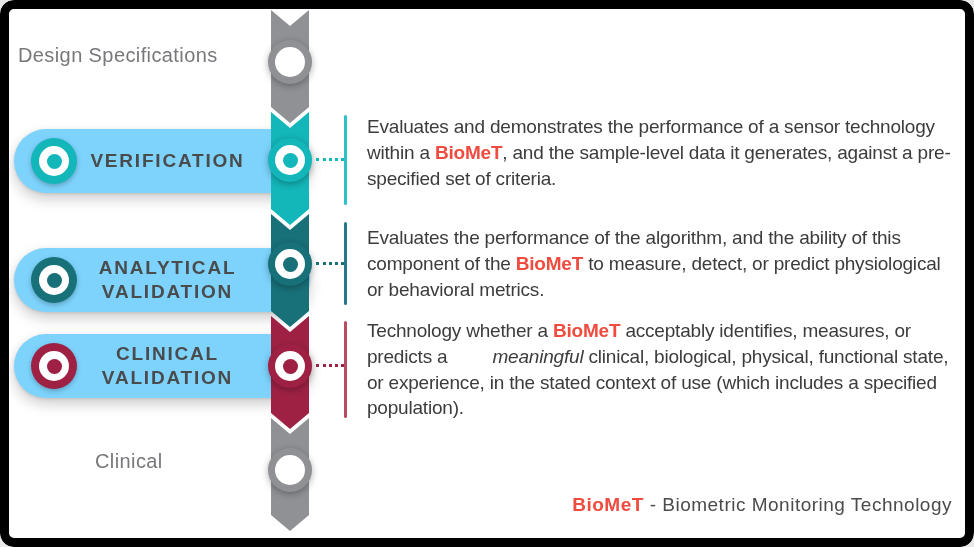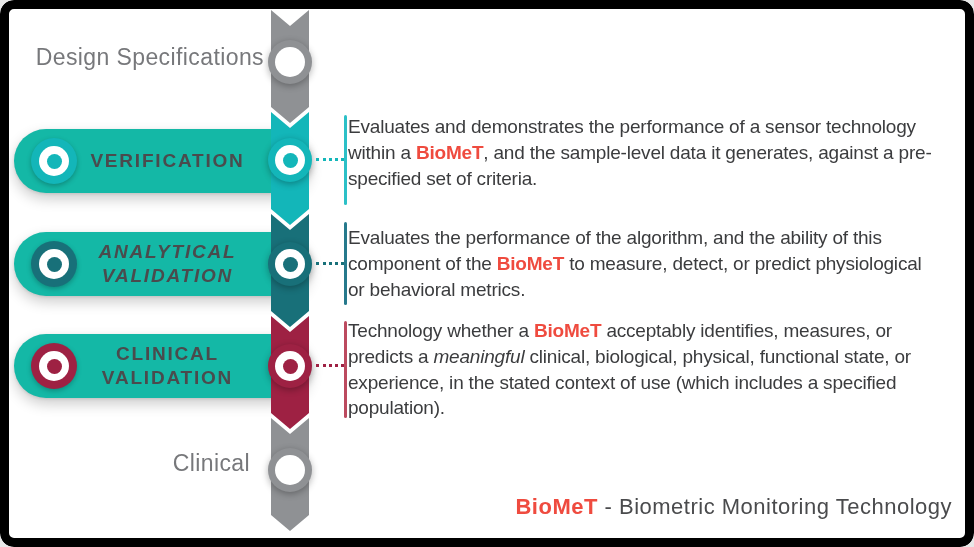--- a/index.html
+++ b/index.html
@@ -32,31 +32,31 @@
   .node-4{top:344px;background:var(--maroon,#9e2143);}
   .node-5{top:448px;background:var(--gray-segment,#8f9194);}
   .node-white{width:30px;height:30px;border-radius:50%;background:#fff;
     display:flex;align-items:center;justify-content:center;}
   .node-dot{width:15px;height:15px;border-radius:50%;}
   .node-2 .node-dot{background:var(--teal,#13b6b9);}
   .node-3 .node-dot{background:var(--dark-teal,#187079);}
   .node-4 .node-dot{background:var(--maroon,#9e2143);}
 
   
-  .stage-label{position:absolute;color:var(--label-gray,#77787b);text-align:right;
-    font-size:23px;line-height:1.38;font-weight:500;letter-spacing:.4px;z-index:4;}
+  .stage-label{position:absolute;color:var(--label-gray,#77787b);text-align:left;
+    font-size:20px;line-height:1.38;font-weight:500;letter-spacing:.4px;z-index:4;}
   .stage-label-design{left:18px;top:42px;width:246px;}
   .stage-label-utility{left:95px;top:448px;width:155px;}
 
   
-  .pill{position:absolute;left:14px;width:296px;height:64px;background:#14b8a6;
+  .pill{position:absolute;left:14px;width:296px;height:64px;background:#7dd3fc;
     border-radius:32px;z-index:1;display:flex;align-items:center;
     box-shadow:0 6px 14px rgba(0,0,0,.20),0 1px 3px rgba(0,0,0,.10);}
   .pill-1{top:129px;}
-  .pill-2{top:232px;font-style:italic;}
+  .pill-2{top:248px;}
   .pill-3{top:334px;}
   .bullseye{width:46px;height:46px;border-radius:50%;margin-left:17px;flex:0 0 auto;
     display:flex;align-items:center;justify-content:center;
     box-shadow:0 2px 5px rgba(0,0,0,.25);}
   .bullseye-teal{background:var(--teal,#13b6b9);}
   .bullseye-darkteal{background:var(--dark-teal,#187079);}
   .bullseye-maroon{background:var(--maroon,#9e2143);}
   .bullseye .ring{width:30px;height:30px;border-radius:50%;background:#fff;
     display:flex;align-items:center;justify-content:center;}
   .bullseye .dot{width:15px;height:15px;border-radius:50%;}
@@ -72,30 +72,30 @@
   .dots-2{top:262px;border-top:3px dotted var(--dark-teal,#187079);}
   .dots-3{top:364px;border-top:3px dotted var(--maroon,#9e2143);}
 
   
   .vbar{position:absolute;left:344px;width:3px;border-radius:2px;z-index:4;}
   .vbar-1{top:115px;height:90px;background:var(--bar-teal,#2cc0c7);}
   .vbar-2{top:222px;height:83px;background:var(--bar-dark-teal,#26798c);}
   .vbar-3{top:321px;height:97px;background:var(--bar-maroon,#bc4a5f);}
 
   
-  .desc{position:absolute;left:348px;width:592px;color:var(--body-text,#3b3c3e);
+  .desc{position:absolute;left:367px;width:592px;color:var(--body-text,#3b3c3e);
     font-size:19px;line-height:1.36;letter-spacing:-.2px;z-index:4;}
   .desc-1{top:114px;}
   .desc-2{top:225px;}
   .desc-3{top:318px;}
   .brand{color:var(--accent-red,#ef4b3f);font-weight:700;}
-  .desc em{font-style:italic;}
+  .desc em{font-style:italic;margin-left:40px;}
 
   
-  .footer{position:absolute;right:22px;top:494px;font-size:22px;letter-spacing:.5px;
+  .footer{position:absolute;right:22px;top:494px;font-size:19px;letter-spacing:.5px;
     color:var(--pill-text,#4a4b4d);font-weight:500;z-index:4;padding-left:33px;}
   .footer .brand{font-weight:700;}
 </style>
 </head>
 <body>
 
 <div class="page">
 
   <div class="pill pill-1">
     <span class="bullseye bullseye-teal">

